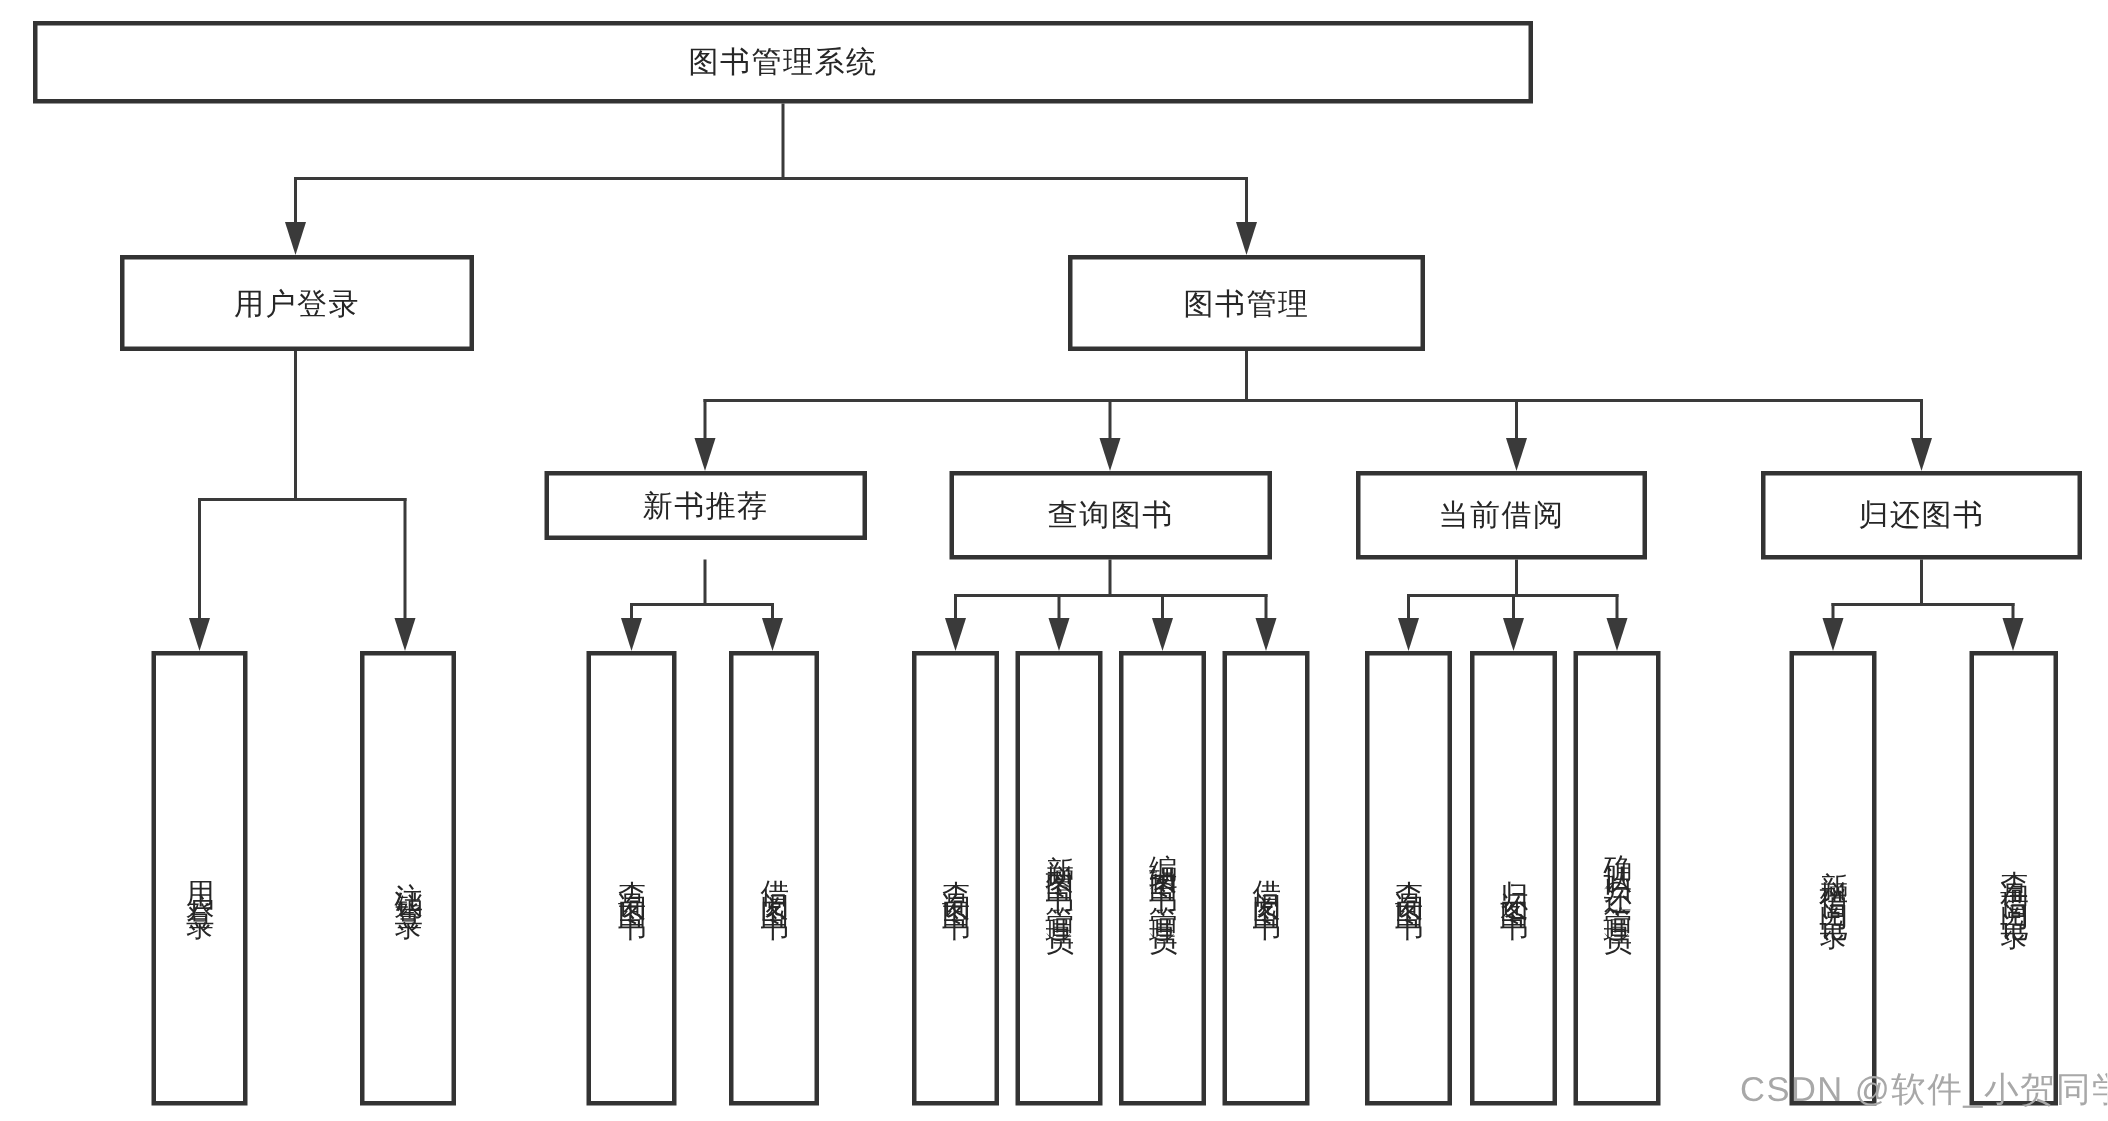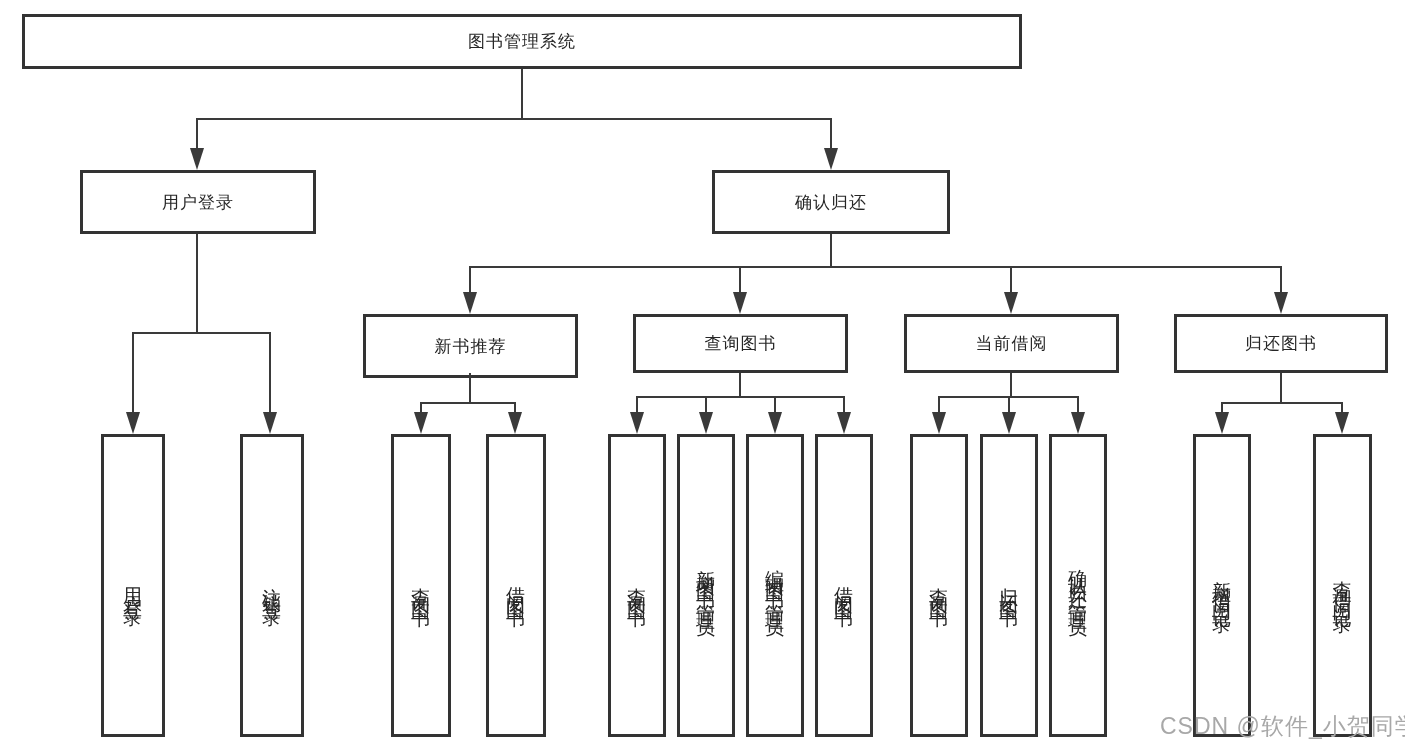--- a/index.html
+++ b/index.html
@@ -13,21 +13,21 @@
   }
   .box {
     position: absolute;
     box-sizing: border-box;
     border: 3px solid #333333;
     background: #ffffff;
     display: flex;
     align-items: center;
     justify-content: center;
     color: #262626;
-    font-size: 17px;
+    font-size: 20px;
     letter-spacing: 1px;
     white-space: nowrap;
   }
   .vbox {
     position: absolute;
     box-sizing: border-box;
     border: 3px solid #333333;
     background: #ffffff;
     display: flex;
     align-items: center;
@@ -58,23 +58,23 @@
     font-size: 23px;
     color: #a8a8a8;
     letter-spacing: 1px;
     white-space: nowrap;
   }
 
   
   #root      { left: 22px;   top: 14px;  width: 1000px; height: 55px; }
   #n-user    { left: 80px;   top: 170px; width: 236px;  height: 64px; }
   #n-mgmt    { left: 712px;  top: 170px; width: 238px;  height: 64px; }
-  #n-rec     { left: 363px;  top: 314px; width: 215px;  height: 64px; }
+  #n-rec     { left: 363px;  top: 314px; width: 215px;  height: 46px; }
   #n-borrow  { left: 633px;  top: 314px; width: 215px;  height: 59px; }
-  #n-current { left: 904px;  top: 314px; width: 215px;  height: 59px; }
+  #n-current { left: 904px;  top: 314px; width: 194px;  height: 59px; }
   #n-records { left: 1174px; top: 314px; width: 214px;  height: 59px; }
 
   .leaf { top: 434px; height: 303px; }
   #l-user-login  { left: 101px;  width: 64px; }
   #l-logout      { left: 240px;  width: 64px; }
   #l-q1          { left: 391px;  width: 60px; }
   #l-b1          { left: 486px;  width: 60px; }
   #l-q2          { left: 608px;  width: 58px; }
   #l-add         { left: 677px;  width: 58px; }
   #l-edit        { left: 746px;  width: 58px; }
@@ -93,21 +93,21 @@
   <div class="box" id="root">图书管理系统</div>
 
   <div class="vline" style="left:521px; top:69px;  height:50px;"></div>
   <div class="hline" style="left:196px; top:118px; width:636px;"></div>
   <div class="vline" style="left:196px; top:118px; height:32px;"></div>
   <div class="arr" style="left:190px; top:148px;"></div>
   <div class="vline" style="left:830px; top:118px; height:32px;"></div>
   <div class="arr" style="left:824px; top:148px;"></div>
 
   <div class="box" id="n-user">用户登录</div>
-  <div class="box" id="n-mgmt">确认归还</div>
+  <div class="box" id="n-mgmt">图书管理</div>
 
   <div class="vline" style="left:196px; top:234px; height:100px;"></div>
   <div class="hline" style="left:132px; top:332px; width:139px;"></div>
   <div class="vline" style="left:132px; top:332px; height:82px;"></div>
   <div class="arr" style="left:126px; top:412px;"></div>
   <div class="vline" style="left:269px; top:332px; height:82px;"></div>
   <div class="arr" style="left:263px; top:412px;"></div>
 
   <div class="vline" style="left:830px; top:234px; height:34px;"></div>
   <div class="hline" style="left:469px; top:266px; width:813px;"></div>

